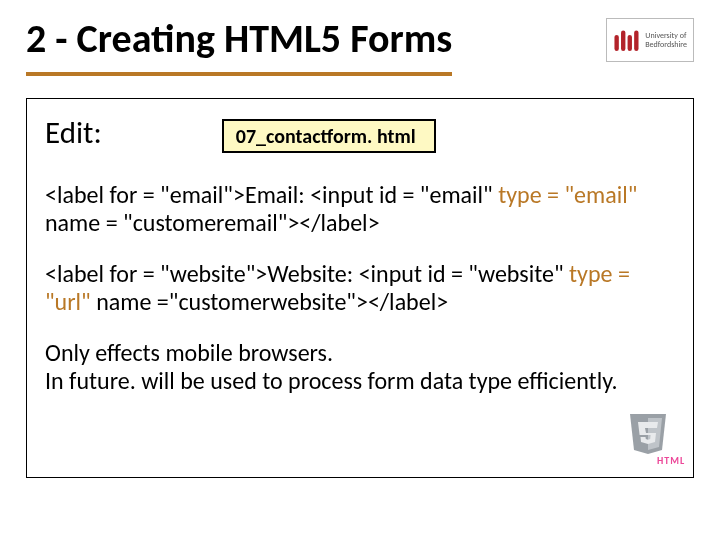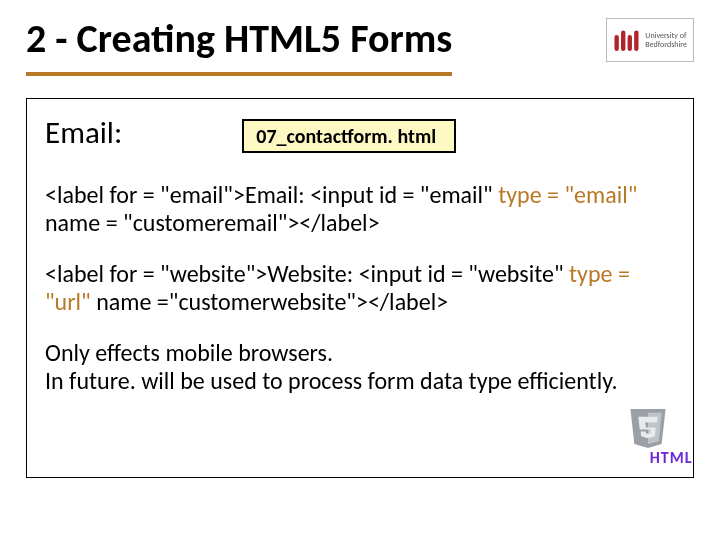--- a/index.html
+++ b/index.html
@@ -99,23 +99,23 @@
     flex-direction: column;
     align-items: center;
     justify-content: flex-end;
   }
   .html5-shield {
     width: 48px;
     height: 42px;
     display: block;
   }
   .html5-text {
-    font-size: 16px;
+    font-size: 10px;
     font-weight: 700;
-    color: #6d28d9;
+    color: #ec4899;
     letter-spacing: 1px;
     margin-left: 46px;
   }
 </style>
 </head>
 <body>
 
 <div class="slide">
 
   <div class="title-row">
@@ -130,21 +130,21 @@
       <div class="uni-text">
         <span>University of</span><br>
         <span>Bedfordshire</span>
       </div>
     </div>
   </div>
 
   <div class="content-box">
 
     <div class="edit-row">
-      <span class="edit-label">Email:</span>
+      <span class="edit-label">Edit:</span>
       <span class="filename-badge">07_contactform. html</span>
     </div>
 
     <div class="code-block">
       <span>&lt;label for = "email"&gt;Email: &lt;input id = "email" </span><span class="em">type = "email"</span><span>  name = "customeremail"&gt;&lt;/label&gt;</span>
     </div>
 
     <div class="code-block">
       <span>&lt;label for = "website"&gt;Website: &lt;input id = "website" </span><span class="em">type = "url"</span><span> name ="customerwebsite"&gt;&lt;/label&gt;</span>
     </div>

